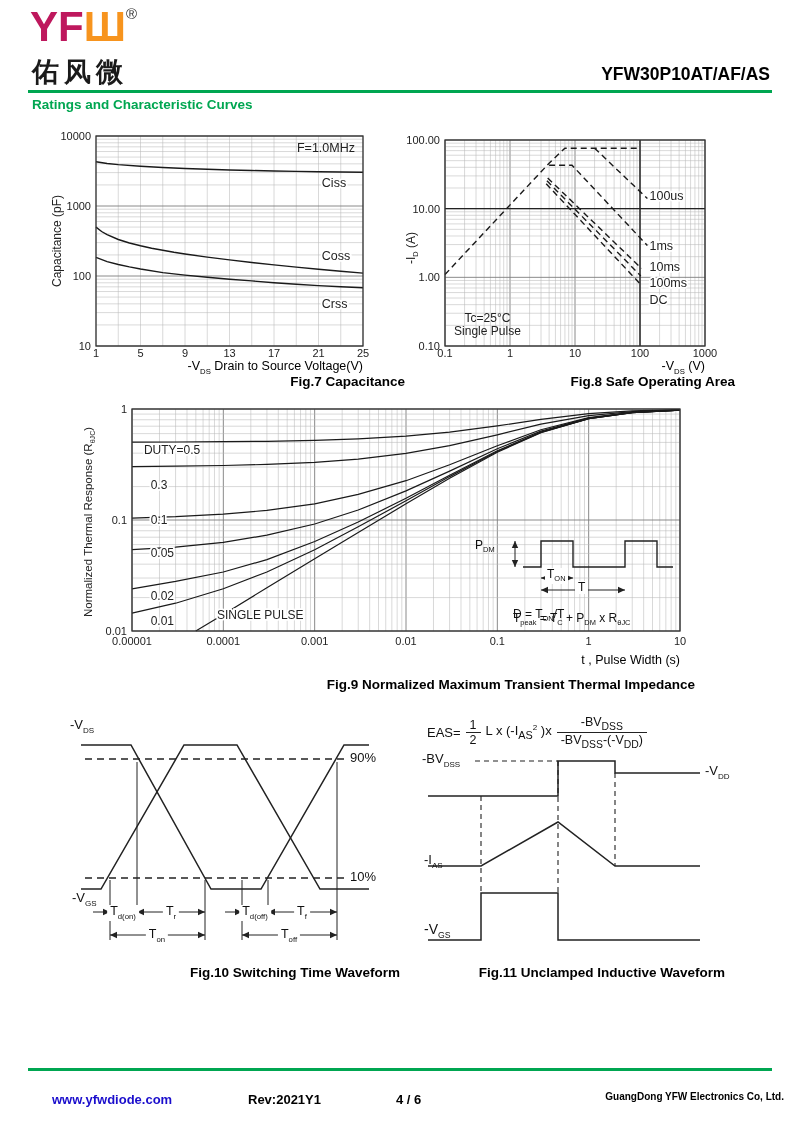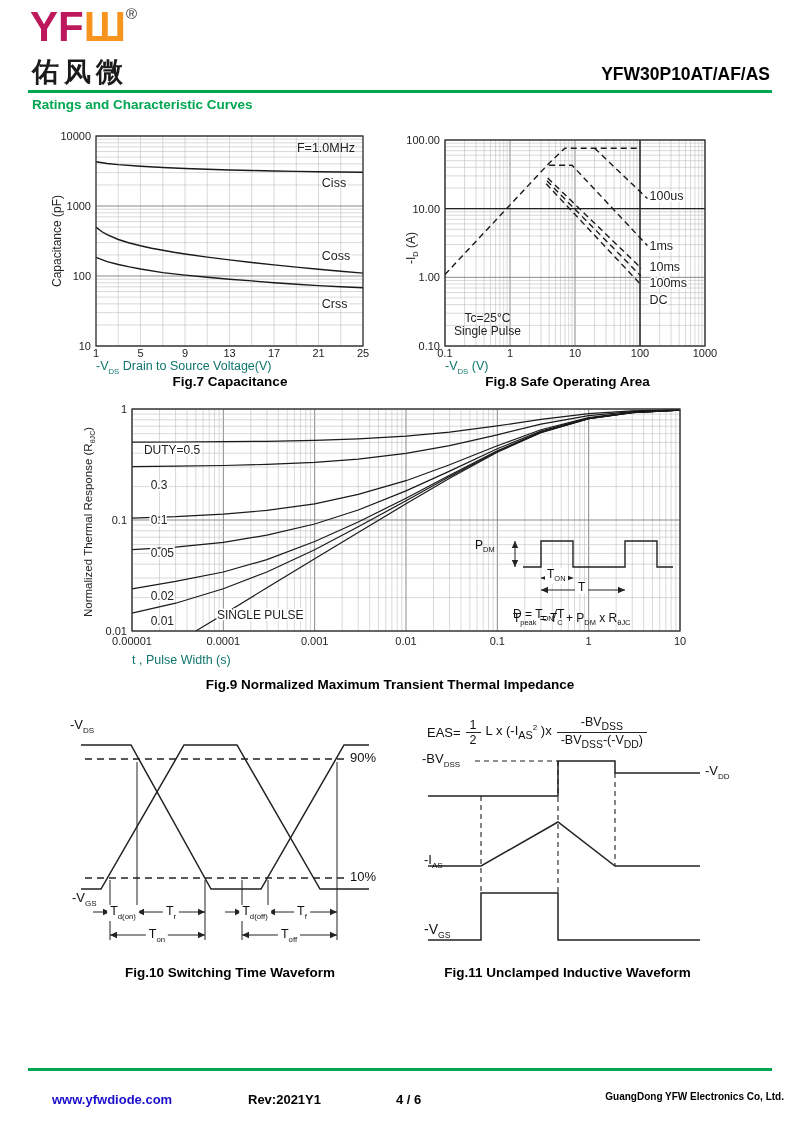--- a/index.html
+++ b/index.html
@@ -9,29 +9,29 @@
   .logo-row{position:absolute;left:30px;top:6px;font-size:42px;font-weight:bold;line-height:1;}
   .logo-yf{color:#be185d;}
   .logo-w{color:#F7941E;}
   .logo-reg{font-size:15px;vertical-align:top;color:#333;font-weight:normal;}
   .logo-cn{position:absolute;left:32px;top:54px;font-size:27px;font-weight:bold;letter-spacing:5px;color:#1a1a1a;}
   .part-number{position:absolute;right:30px;top:64px;font-size:17.5px;font-weight:bold;color:#000;}
   .green-rule{position:absolute;left:28px;width:744px;height:3px;background:#00A651;}
   .section-title{position:absolute;left:32px;top:97px;font-size:13.5px;font-weight:bold;color:#00A651;}
   
   .fig{position:absolute;}
-  .caption{position:absolute;font-size:13.5px;font-weight:bold;text-align:center;color:#000;}
+  .caption{position:absolute;font-size:13.5px;font-weight:bold;text-align:right;color:#000;}
   .lbl{position:absolute;font-size:13px;color:#111;white-space:nowrap;line-height:1.15;}
   .lbl sub,.dimlbl sub,.vlab sub,.xlab sub,.ins sub{font-size:0.62em;}
   .ins sup,.formula sup{font-size:0.62em;vertical-align:super;}
   .dimlbl{position:absolute;font-size:12.5px;color:#111;background:#fff;padding:0 3px;
           white-space:nowrap;transform:translateX(-50%);line-height:1.1;}
   .vlab{position:absolute;transform-origin:0 100%;transform:rotate(-90deg);
         white-space:nowrap;font-size:12px;color:#222;line-height:14px;height:14px;}
-  .xlab{position:absolute;text-align:left;font-size:12.5px;color:#0f766e;white-space:nowrap;}
+  .xlab{position:absolute;text-align:right;font-size:12.5px;color:#000000;white-space:nowrap;}
   .ins{position:absolute;font-size:12px;color:#111;white-space:nowrap;line-height:1.1;}
   
   .formula{position:absolute;display:flex;align-items:center;font-size:13px;color:#111;white-space:nowrap;}
   .frac{display:inline-flex;flex-direction:column;text-align:center;margin:0 5px;font-size:12.5px;}
   .frac .num{border-bottom:1.5px solid #222;padding:0 4px;}
   .frac .den{padding:0 4px;}
   
   .footer-link{position:absolute;left:52px;top:1092px;font-size:13px;font-weight:bold;
                color:#1a0dcc;cursor:pointer;}
   .footer-rev{position:absolute;left:248px;top:1092px;font-size:13px;font-weight:bold;color:#000;}

